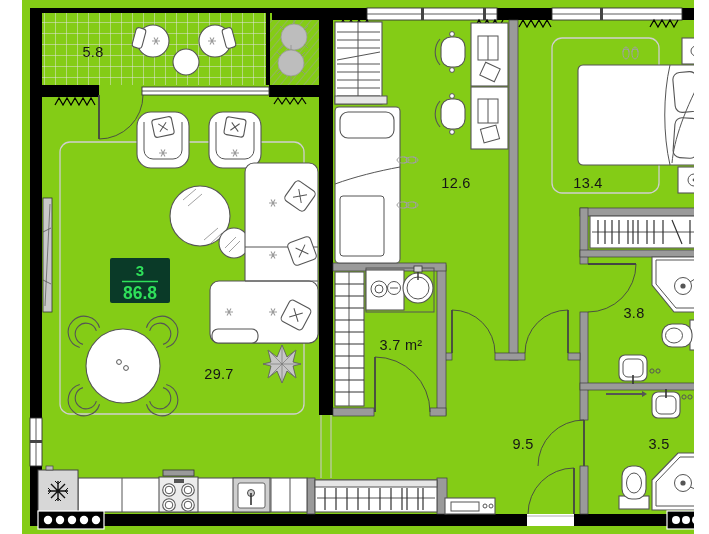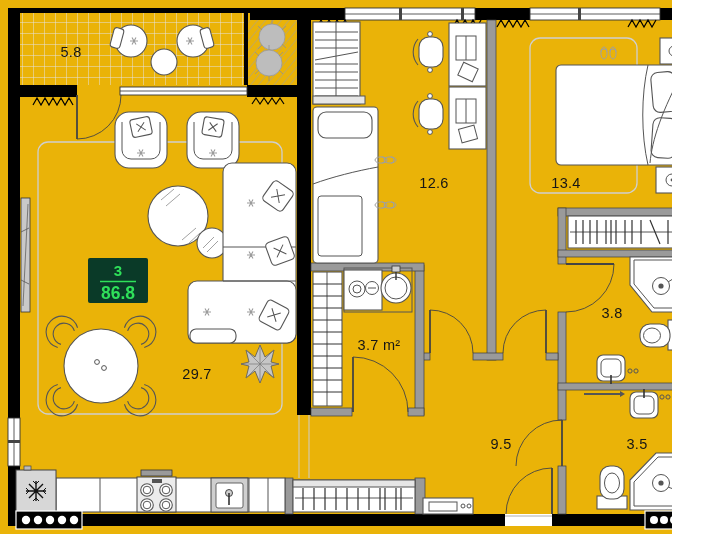--- a/index.html
+++ b/index.html
@@ -1,16 +1,16 @@
 <!DOCTYPE html>
 <html><head>
 <meta charset="utf-8">
 <style>
   html,body{margin:0;padding:0;background:#fff;}
-  .plan{position:relative;width:672px;height:534px;background:#eab308;font-family:"Liberation Sans",sans-serif;overflow:hidden;}
+  .plan{position:relative;width:672px;height:534px;background:#84cc16;font-family:"Liberation Sans",sans-serif;overflow:hidden;margin-left:22px;}
   svg{display:block;}
   .wall{fill:#000;stroke:none;}
   .iwall{fill:#9a9a9a;stroke:#3d3d3d;stroke-width:0.7;}
   .win{fill:#fff;stroke:#333;stroke-width:0.9;}
   .mull{fill:#444;}
   .fur{fill:#fff;stroke:#555;stroke-width:1.1;}
   .furg{fill:#e6e6e6;stroke:#555;stroke-width:1;}
   .furl{fill:none;stroke:#555;stroke-width:1;}
   .thin{fill:none;stroke:#8a8a8a;stroke-width:0.8;}
   .zone{fill:none;stroke:#cfcfcf;stroke-width:1.3;}

